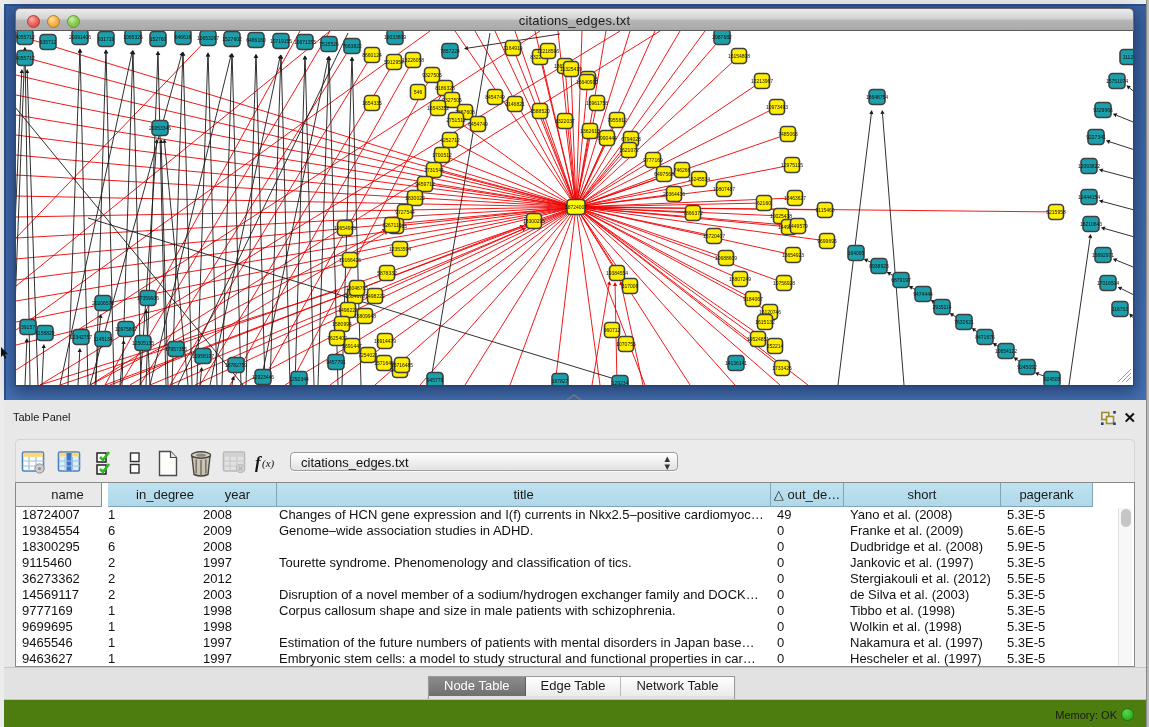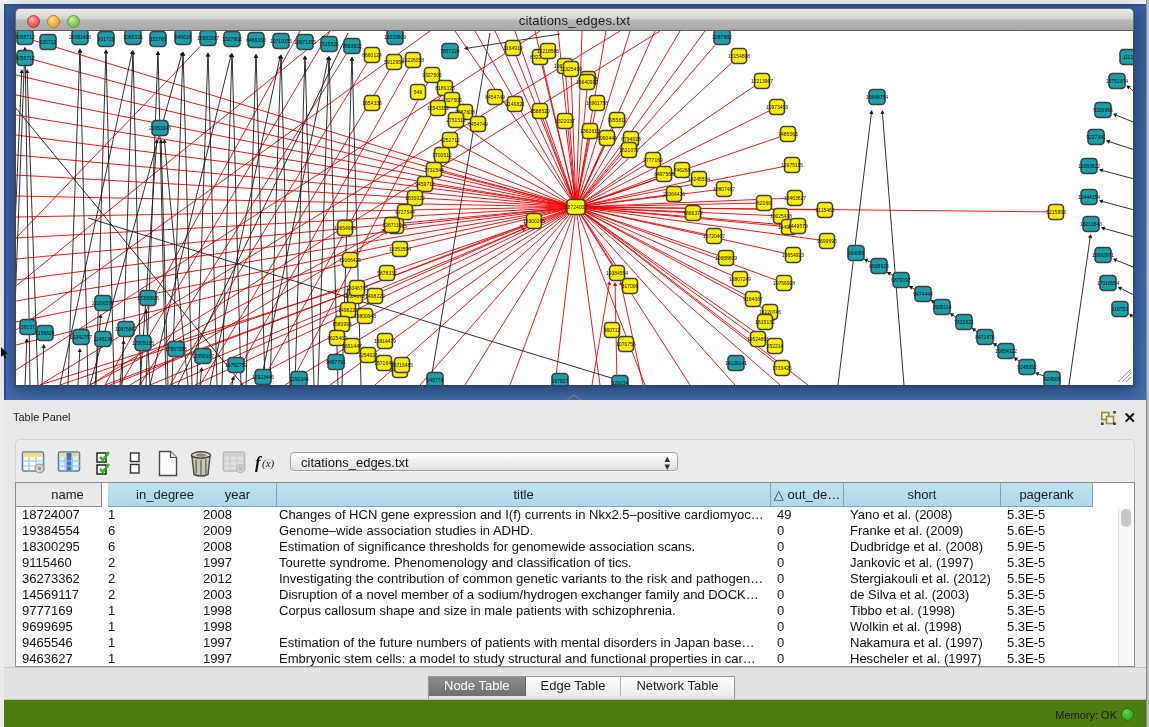--- a/index.html
+++ b/index.html
@@ -799,39 +799,37 @@
             <span class="c2">2009</span>
             <span class="c3">Genome–wide association studies in ADHD.</span>
             <span class="c4">0</span>
             <span class="c5">Franke et al. (2009)</span>
             <span class="c6">5.6E-5</span>
           </div>
           <div class="trow">
             <span class="c0">18300295</span>
             <span class="c1">6</span>
             <span class="c2">2008</span>
-            <span class="c3">Estimation of significance thresholds for genomewide association scans.</span>
             <span class="c4">0</span>
             <span class="c5">Dudbridge et al. (2008)</span>
             <span class="c6">5.9E-5</span>
           </div>
           <div class="trow">
             <span class="c0">9115460</span>
             <span class="c1">2</span>
             <span class="c2">1997</span>
             <span class="c3">Tourette syndrome. Phenomenology and classification of tics.</span>
             <span class="c4">0</span>
             <span class="c5">Jankovic et al. (1997)</span>
             <span class="c6">5.3E-5</span>
           </div>
           <div class="trow">
             <span class="c0">36273362</span>
             <span class="c1">2</span>
             <span class="c2">2012</span>
-            <span class="c3">Investigating the contribution of common genetic variants to the risk and pathogen…</span>
             <span class="c4">0</span>
             <span class="c5">Stergiakouli et al. (2012)</span>
             <span class="c6">5.5E-5</span>
           </div>
           <div class="trow">
             <span class="c0">14569117</span>
             <span class="c1">2</span>
             <span class="c2">2003</span>
             <span class="c3">Disruption of a novel member of a sodium/hydrogen exchanger family and DOCK…</span>
             <span class="c4">0</span>

